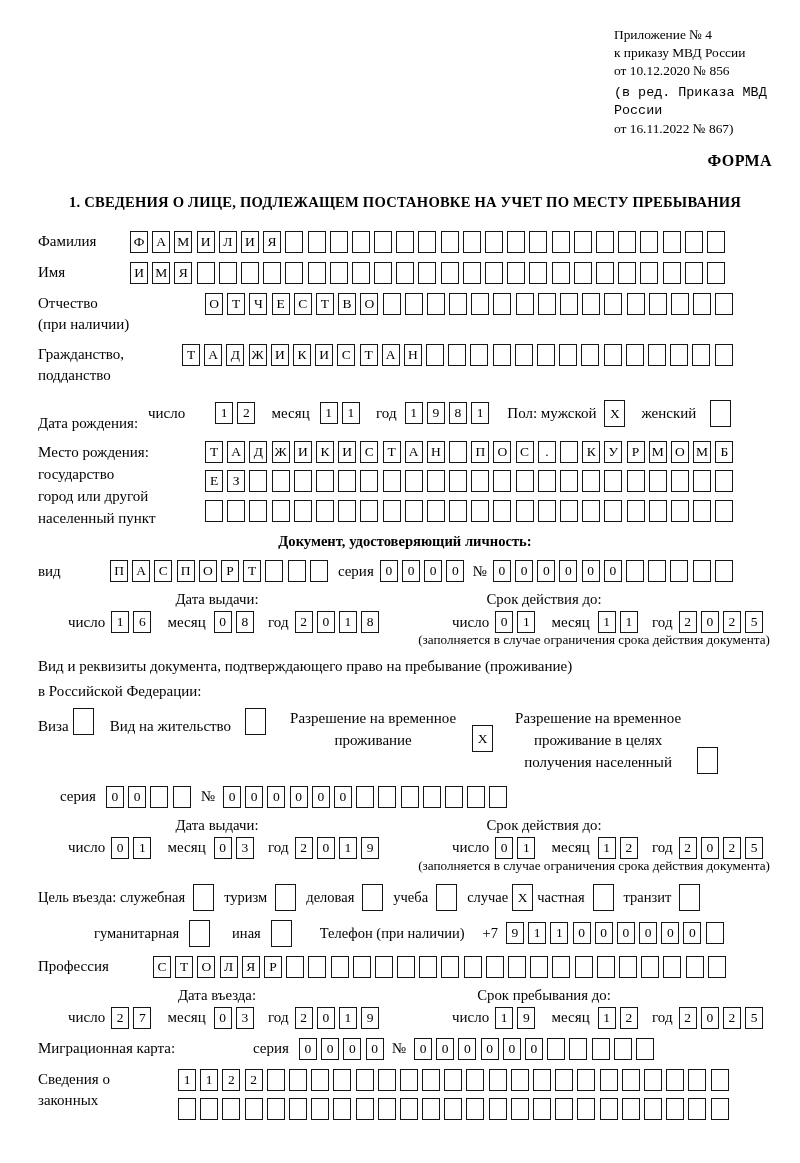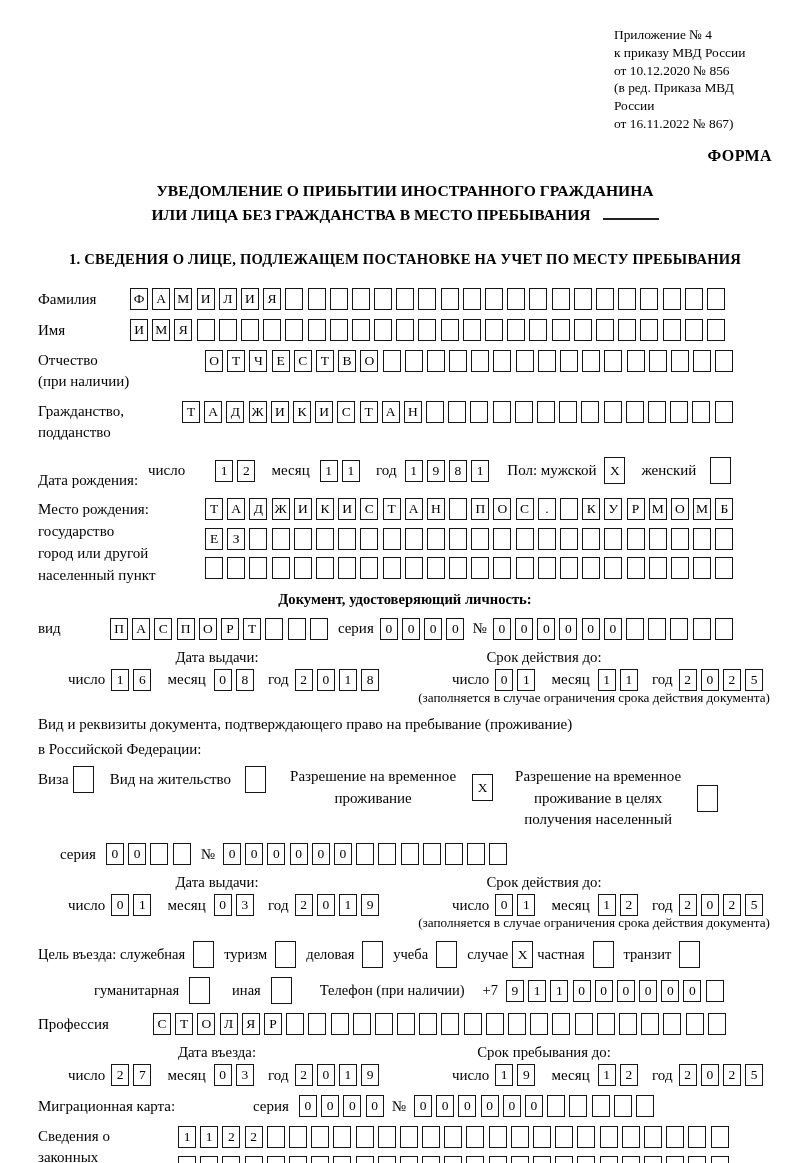--- a/index.html
+++ b/index.html
@@ -2,21 +2,21 @@
 <html><head>
 <meta charset="utf-8">
 <style>
   html,body{margin:0;padding:0;background:#888;}
   .page{
     width:800px;height:1163px;box-sizing:border-box;background:#fff;
     margin:0 auto;padding:26px 28px 16px 38px;overflow:hidden;
     font-family:"Liberation Serif","DejaVu Serif",serif;font-size:15px;color:#000;
   }
   .annex{padding-left:576px;font-size:13.4px;line-height:1.33;}
-  .annex .ed{}
+  .annex .ed{margin-top:5px;font-family:Liberation Mono, monospace;}
   .forma{text-align:right;font-weight:bold;font-size:16px;margin-top:14px;letter-spacing:.4px;}
   .title{ text-align:center;font-weight:bold;font-size:15.6px;line-height:1.55;margin-top:14px;}
   .uline{display:inline-block;width:56px;border-bottom:2px solid #222;height:2px;margin-left:12px;}
   .sect{ text-align:center;font-weight:bold;font-size:14.6px;margin-top:24px;margin-bottom:20px;letter-spacing:.2px;}
   .row{display:flex;align-items:center;margin-bottom:9px;}
   .row.top{align-items:flex-start;}
   .cells{display:flex;flex-wrap:nowrap;}
   .cell{
     flex:0 0 auto;box-sizing:content-box;width:16px;height:20px;
     border:1.5px solid #161616;margin-right:4.2px;
@@ -32,21 +32,21 @@
   .lbl-reps{width:140px;flex:0 0 auto;line-height:21px;}
   .stack .cells{margin-bottom:7.5px;}
   .center{ text-align:center;}
   .doc-hdr{text-align:center;font-weight:bold;font-size:14.6px;margin:2px 0 10px 0;}
   .twocol{display:flex;}
   .col1{width:358px;flex:0 0 auto;}
   .col2{flex:1;}
   .hdr-row{margin-bottom:3px;font-size:14.8px;}
   .dgroup{display:flex;align-items:center;}
   .note{text-align:right;font-size:13.2px;margin:-3px 2px 10px 0;}
-  .optgrp{display:flex;align-items:center;}
+  .optgrp{display:flex;align-items:flex-end;}
   .optgrp .txt{text-align:center;line-height:1.45;}
   .ml4{margin-left:4px;} .ml6{margin-left:6px;} .ml8{margin-left:8px;} .ml10{margin-left:10px;}
   .ml12{margin-left:12px;} .ml14{margin-left:14px;} .ml16{margin-left:16px;} .ml18{margin-left:18px;}
   .ml22{margin-left:22px;} .ml28{margin-left:28px;} .ml30{margin-left:30px;} .ml56{margin-left:56px;}
   .mr6{margin-right:6px;} .mr8{margin-right:8px;} .mr10{margin-right:10px;}
   .fs145{font-size:14.5px;}
 </style>
 </head>
 <body>
 
@@ -55,24 +55,20 @@
   <div class="annex">
     <div>Приложение № 4</div>
     <div>к приказу МВД России</div>
     <div>от 10.12.2020 № 856</div>
     <div class="ed">(в ред. Приказа МВД России</div>
     <div>от 16.11.2022 № 867)</div>
   </div>
 
   <div class="forma">ФОРМА</div>
 
-  <div class="title">
-    <div>УВЕДОМЛЕНИЕ О ПРИБЫТИИ ИНОСТРАННОГО ГРАЖДАНИНА</div>
-    <div><span>ИЛИ ЛИЦА БЕЗ ГРАЖДАНСТВА В МЕСТО ПРЕБЫВАНИЯ</span><span class="uline"></span></div>
-  </div>
 
   <div class="sect">1. СВЕДЕНИЯ О ЛИЦЕ, ПОДЛЕЖАЩЕМ ПОСТАНОВКЕ НА УЧЕТ ПО МЕСТУ ПРЕБЫВАНИЯ</div>
 
   <div class="row">
     <span class="lbl-fam">Фамилия</span>
     <span class="cells">
         <span class="cell">Ф</span>
         <span class="cell">А</span>
         <span class="cell">М</span>
         <span class="cell">И</span>

